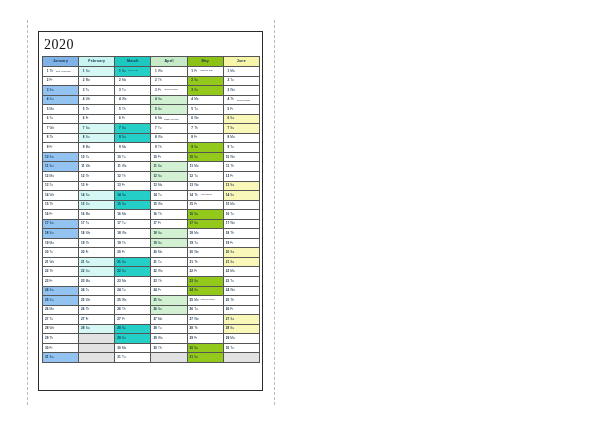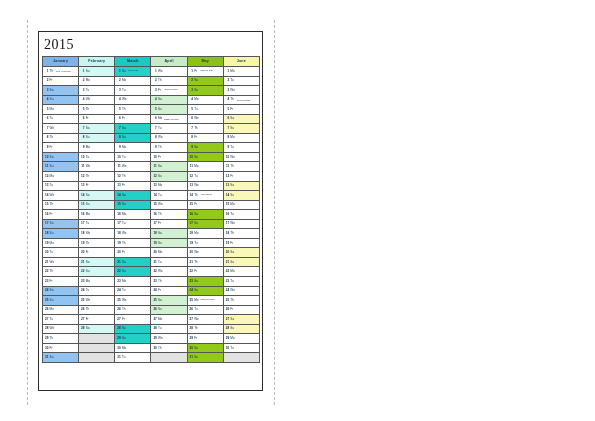--- a/index.html
+++ b/index.html
@@ -40,21 +40,21 @@
 </head>
 <body>
 
 <div id="page">
 
   <div class="guide" style="left:27px;top:20px;height:385px;"></div>
   <div class="guide" style="left:274px;top:20px;height:385px;"></div>
 
   <div id="sheet"></div>
 
-  <div id="year">2015</div>
+  <div id="year">2020</div>
 
   <table id="cal">
     <colgroup id="cal-cols">
         <col>
         <col>
         <col>
         <col>
         <col>
         <col>
       </colgroup>

